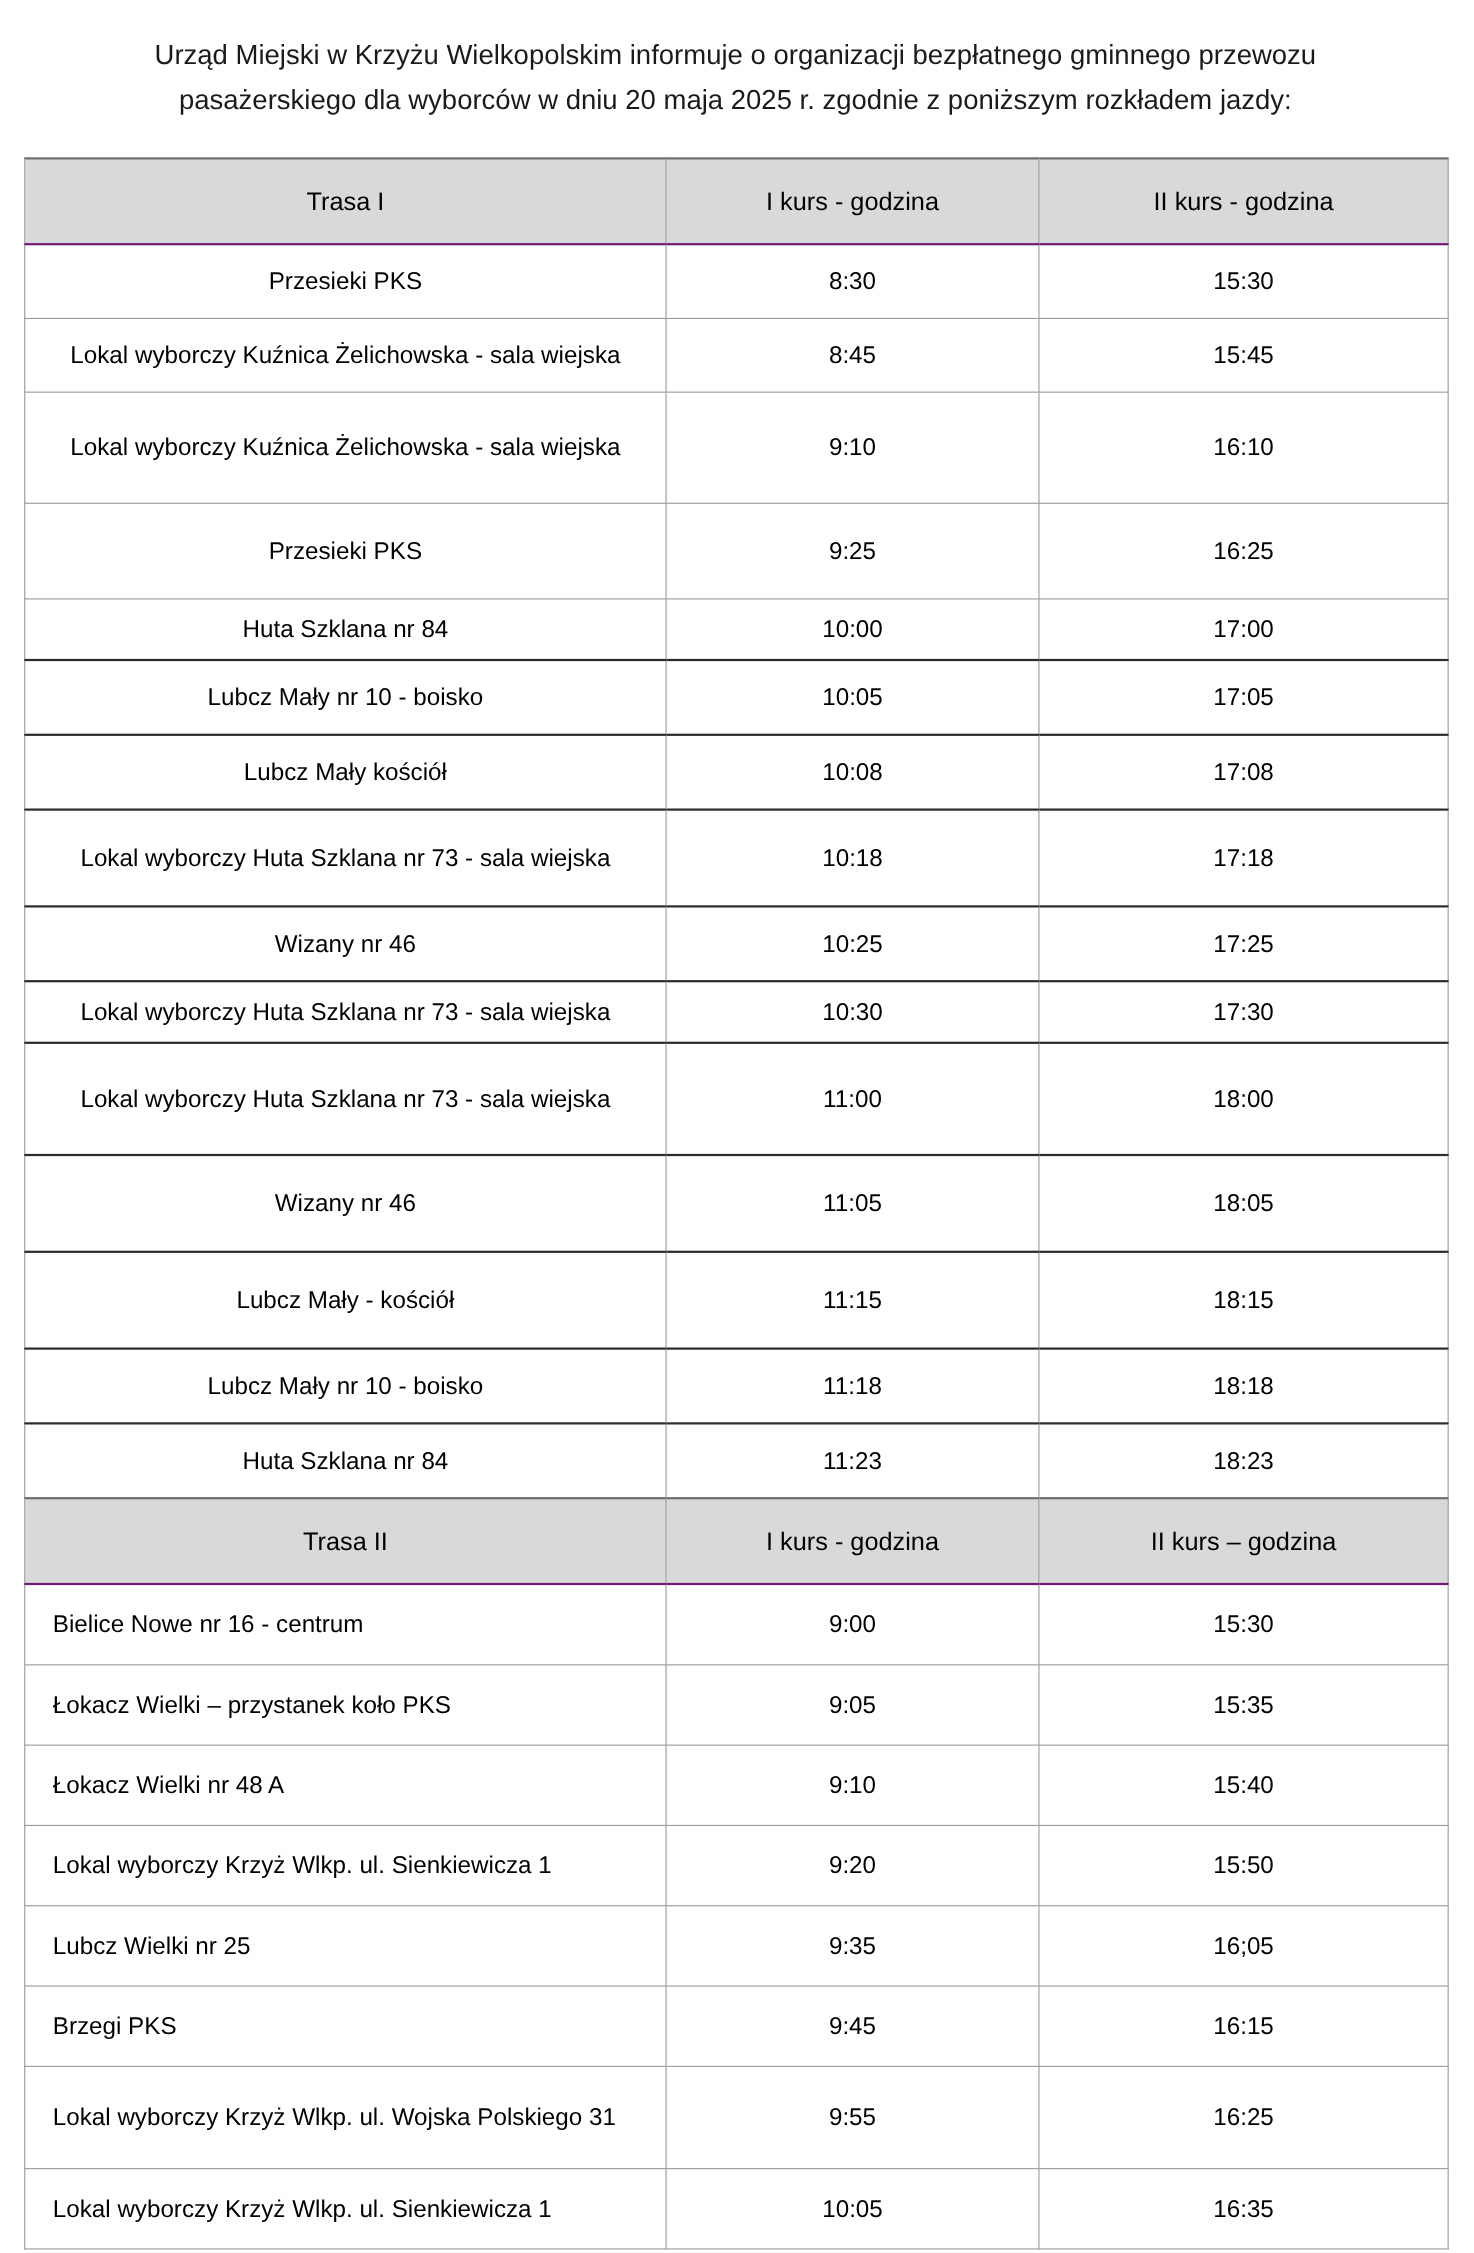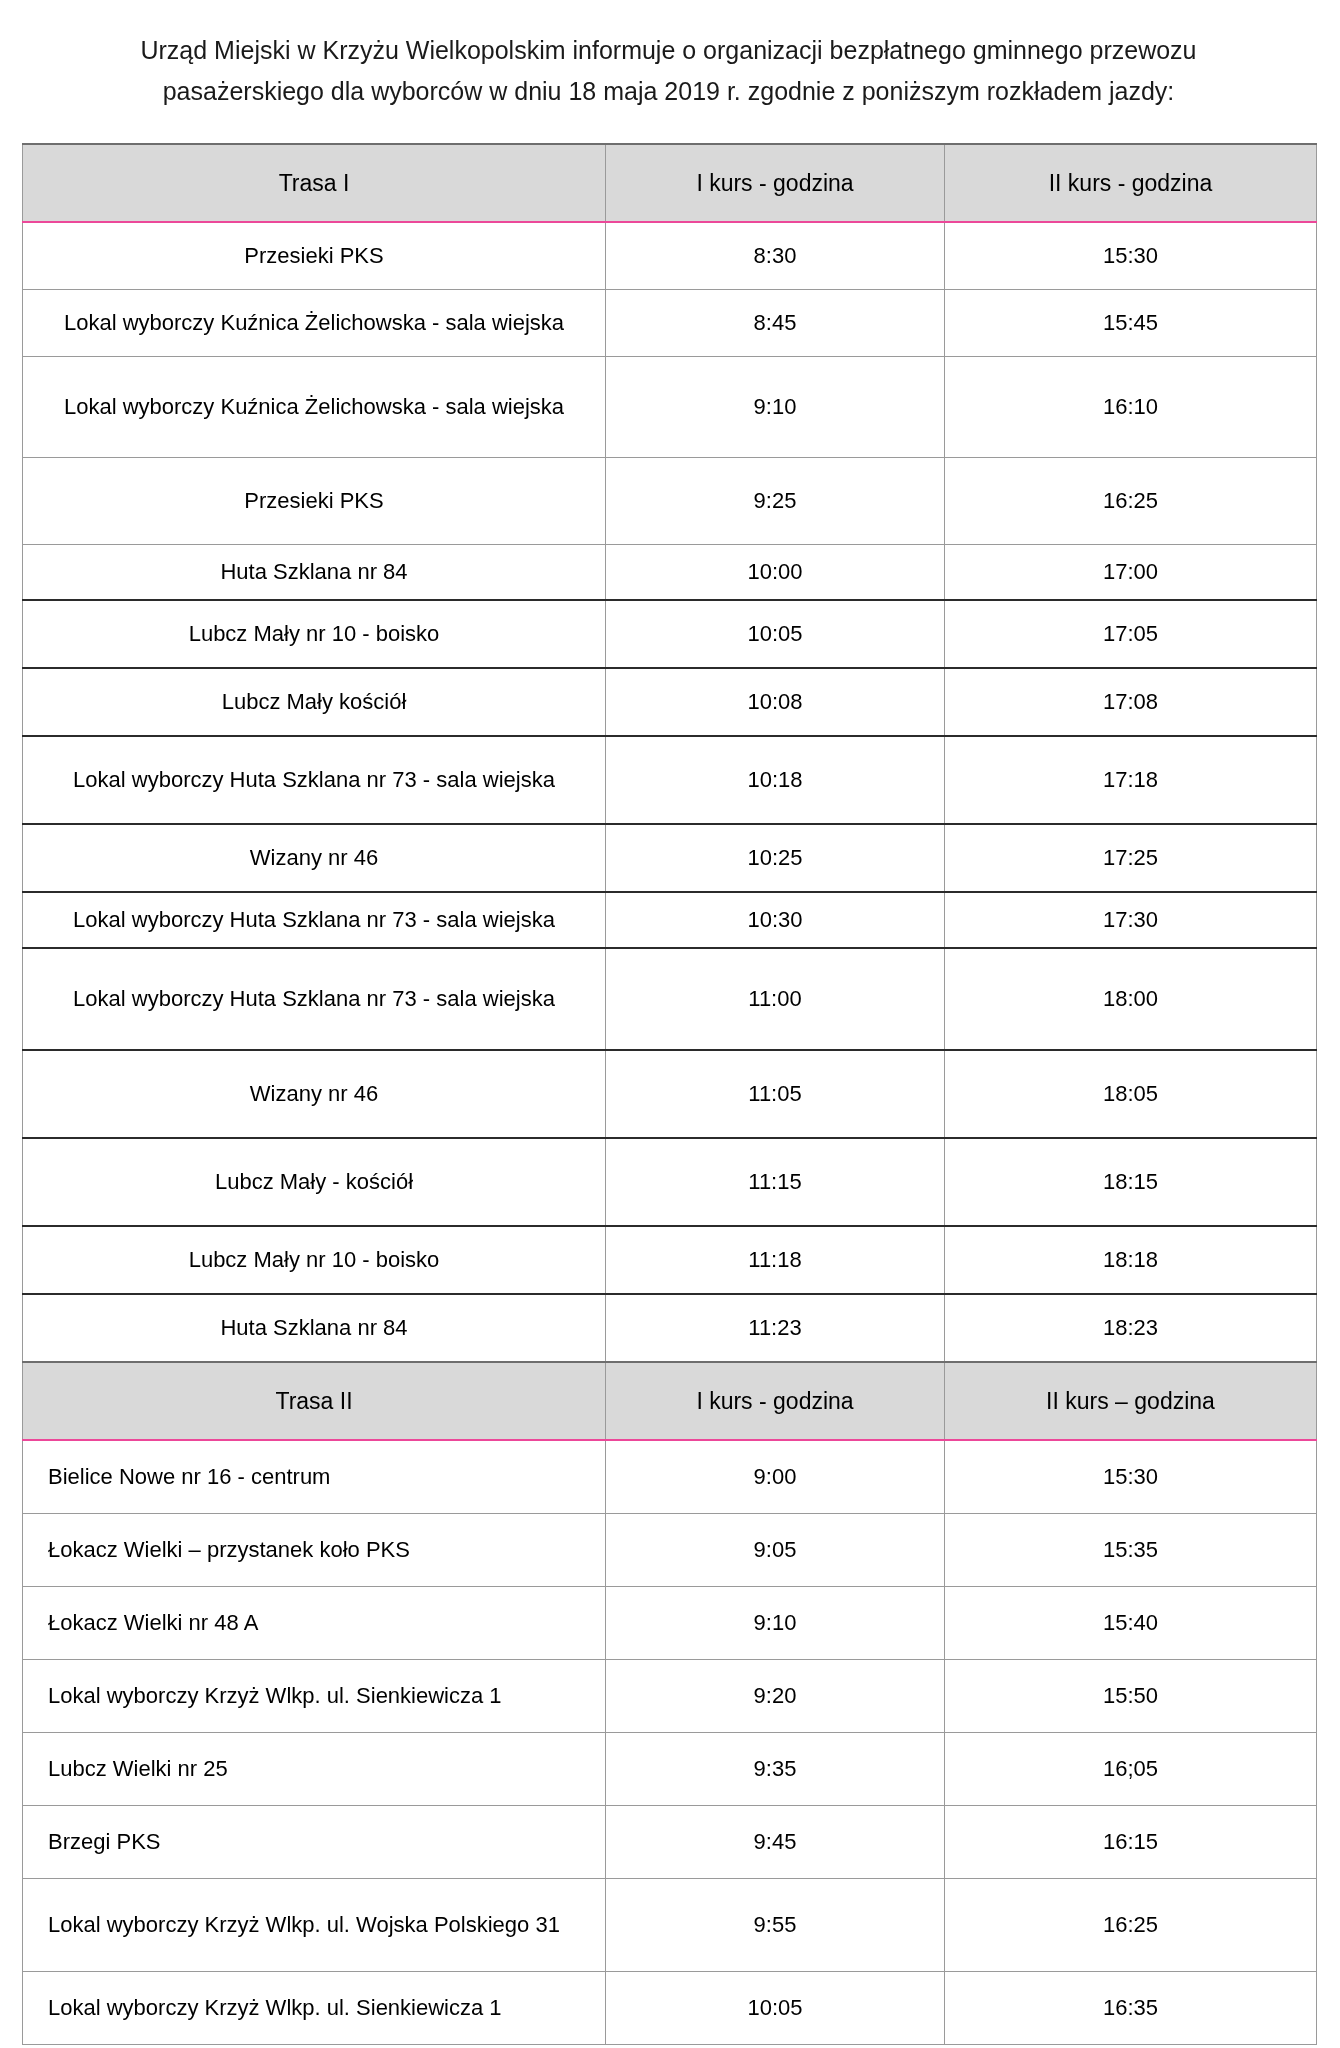--- a/index.html
+++ b/index.html
@@ -56,21 +56,21 @@
   table.schedule td {
     border: 1px solid #9a9a9a;
     padding: 0;
     vertical-align: middle;
     color: #000;
   }
   
   tr.route-header td {
     background: #D9D9D9;
     border-top: 2px solid #6e6e6e;
-    border-bottom: 2px solid #ec4899;
+    border-bottom: 2px solid #701a75;
     text-align: center;
     font-size: 23px;
     height: 64px;
     padding: 6px 8px;
   }
   tr.route-header td.hdr-stop { text-align: center; }
 
   
   tr.trasa-1 td.stop {
     text-align: center;
@@ -104,21 +104,21 @@
   tr.thick-bottom td { border-bottom: 2px solid #2b2b2b; }
 </style>
 </head>
 <body>
 
 <div class="page">
 
 
   <p class="intro">
     <span class="line">Urząd Miejski w Krzyżu Wielkopolskim informuje o organizacji bezpłatnego gminnego przewozu</span>
-    <span class="line">pasażerskiego dla wyborców w dniu 18 maja 2019 r. zgodnie z poniższym rozkładem jazdy:</span>
+    <span class="line">pasażerskiego dla wyborców w dniu 20 maja 2025 r. zgodnie z poniższym rozkładem jazdy:</span>
   </p>
 
   <div class="table-wrap">
     <table class="schedule">
       <colgroup>
         <col class="c-stop">
         <col class="c-kurs1">
         <col class="c-kurs2">
       </colgroup>
       <tbody id="schedule-body">

